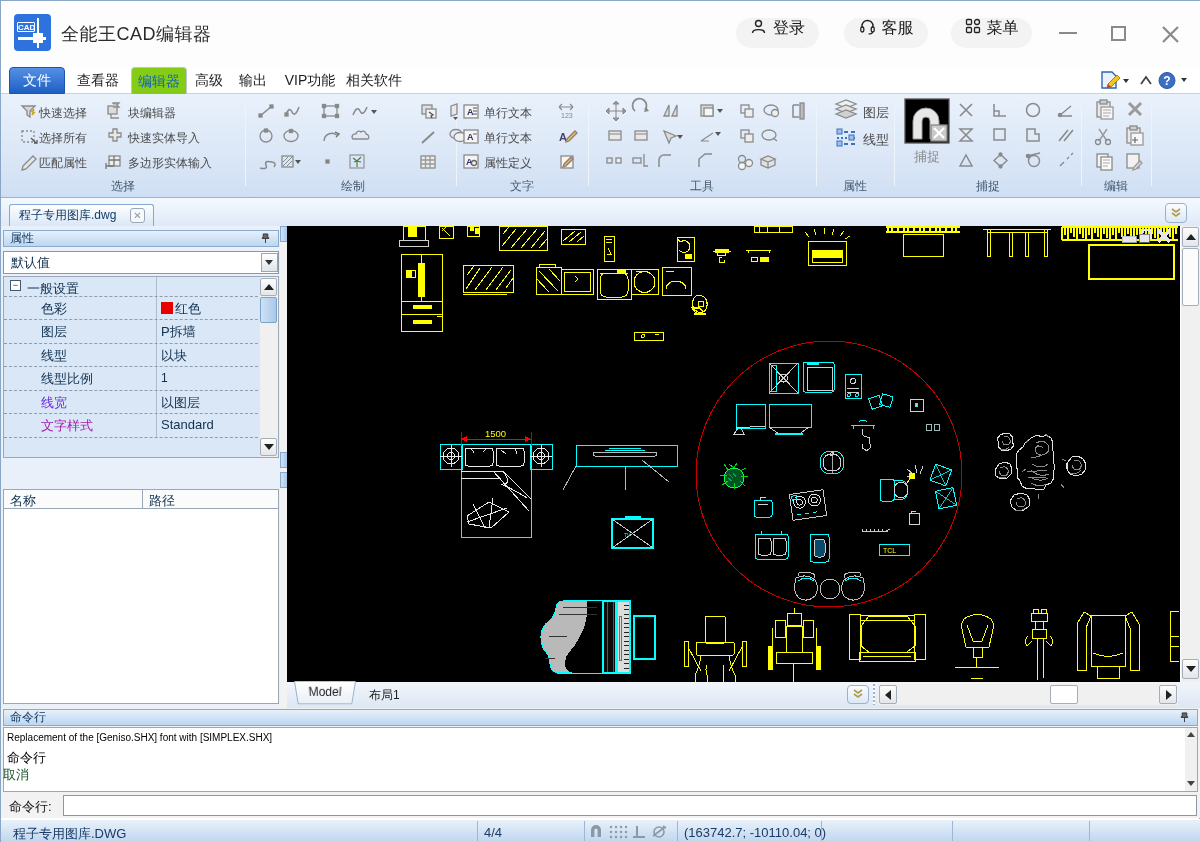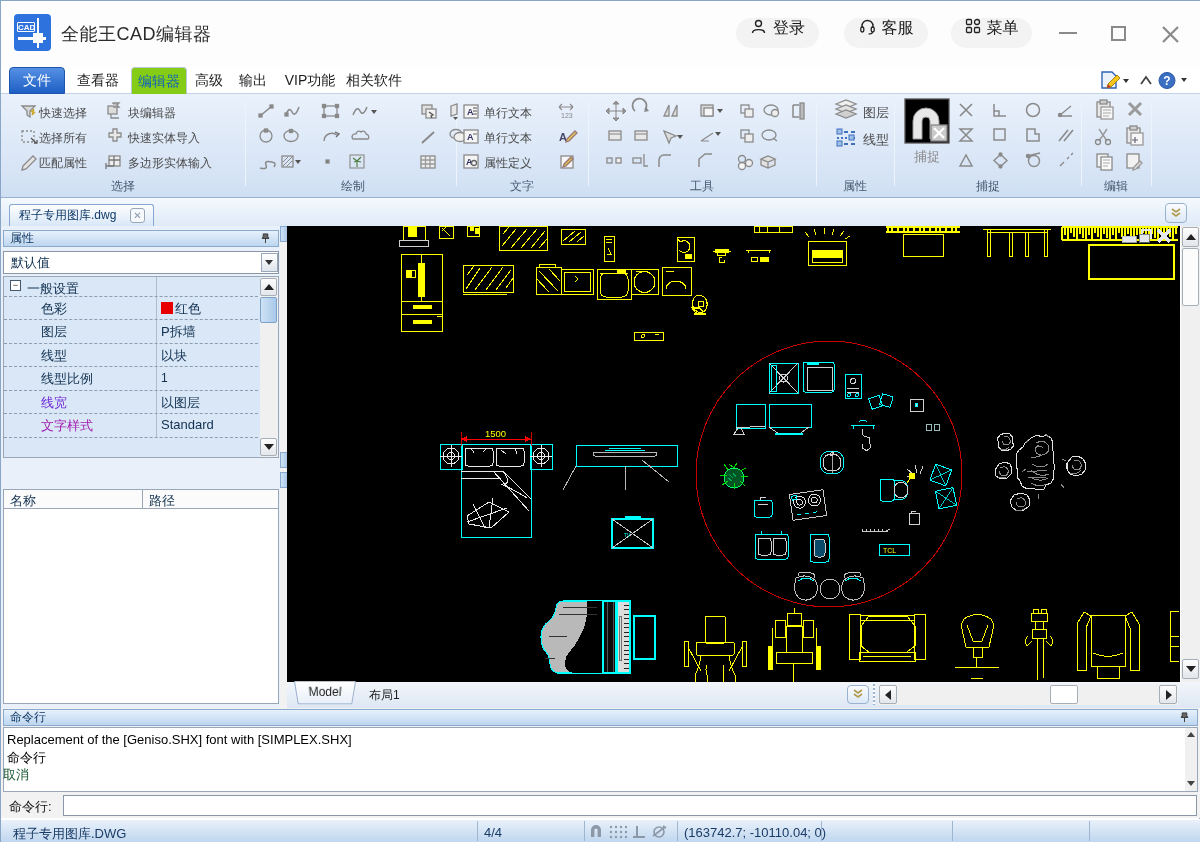--- a/index.html
+++ b/index.html
@@ -660,21 +660,21 @@
   <div class="abs arrow" style="left:884px;top:689px;border-top:5px solid transparent;border-bottom:5px solid transparent;border-right:6px solid #222"></div>
   <div class="sbtn" style="left:1049px;top:684px;width:28px;height:19px;background:#fff"></div>
   <div class="sbtn" style="left:1158px;top:684px;width:18px;height:19px"></div>
   <div class="abs arrow" style="left:1165px;top:689px;border-top:5px solid transparent;border-bottom:5px solid transparent;border-left:6px solid #222"></div>
 
   <div class="abs" id="cmdpanel"></div>
   <div class="phead" style="top:708px;width:1195px !important">命令行<svg class="pin" style="top:2px" width="9" height="12" viewBox="0 0 9 12">
         <path d="M2 1 h5 v4 h1 v1 h-7 v-1 h1 z M4.5 6 v5" stroke="#333" stroke-width="1" fill="#666"></path>
       </svg></div>
   <div class="abs" style="left:2px;top:726px;width:1195px;height:65px;background:#fff;border:1px solid #9aa7b8"></div>
-  <div class="abs" style="left:6px;top:731px;font-size:13px;color:#000">Replacement of the [Geniso.SHX] font with [SIMPLEX.SHX]</div>
+  <div class="abs" style="left:6px;top:731px;font-size:10px;color:#000">Replacement of the [Geniso.SHX] font with [SIMPLEX.SHX]</div>
   <div class="abs" style="left:6px;top:748px;font-size:13px;color:#000">命令行</div>
   <div class="abs" style="left:2px;top:765px;font-size:13px;color:#14532d">取消</div>
 
   <div class="abs" style="left:1184px;top:727px;width:12px;height:63px;background:#f0f0f0"></div>
   <div class="abs arrow" style="left:1186px;top:731px;border-left:4px solid transparent;border-right:4px solid transparent;border-bottom:5px solid #444"></div>
   <div class="abs arrow" style="left:1186px;top:780px;border-left:4px solid transparent;border-right:4px solid transparent;border-top:5px solid #444"></div>
 
   <div class="abs" style="left:8px;top:797px;font-size:13px;color:#111">命令行:</div>
   <div class="abs" style="left:62px;top:794px;width:1134px;height:21px;background:#fff;border:1px solid #8a97a8"></div>
 

